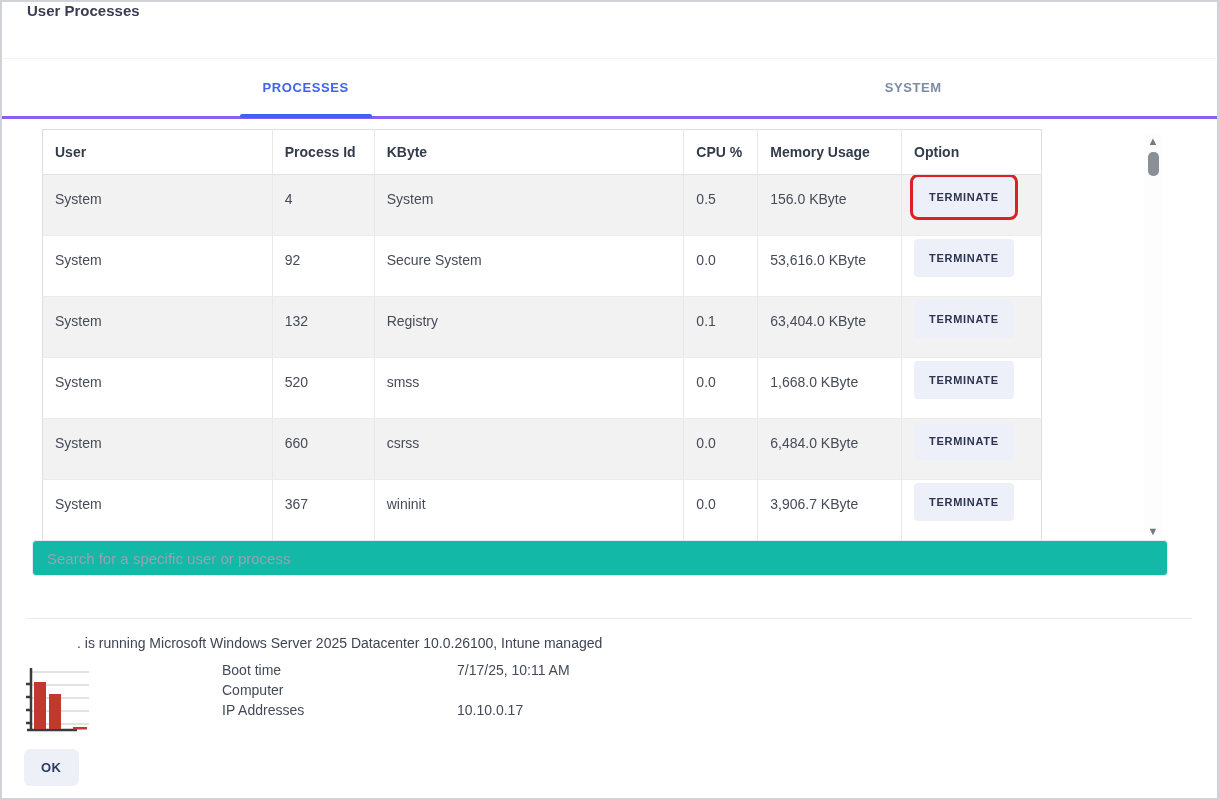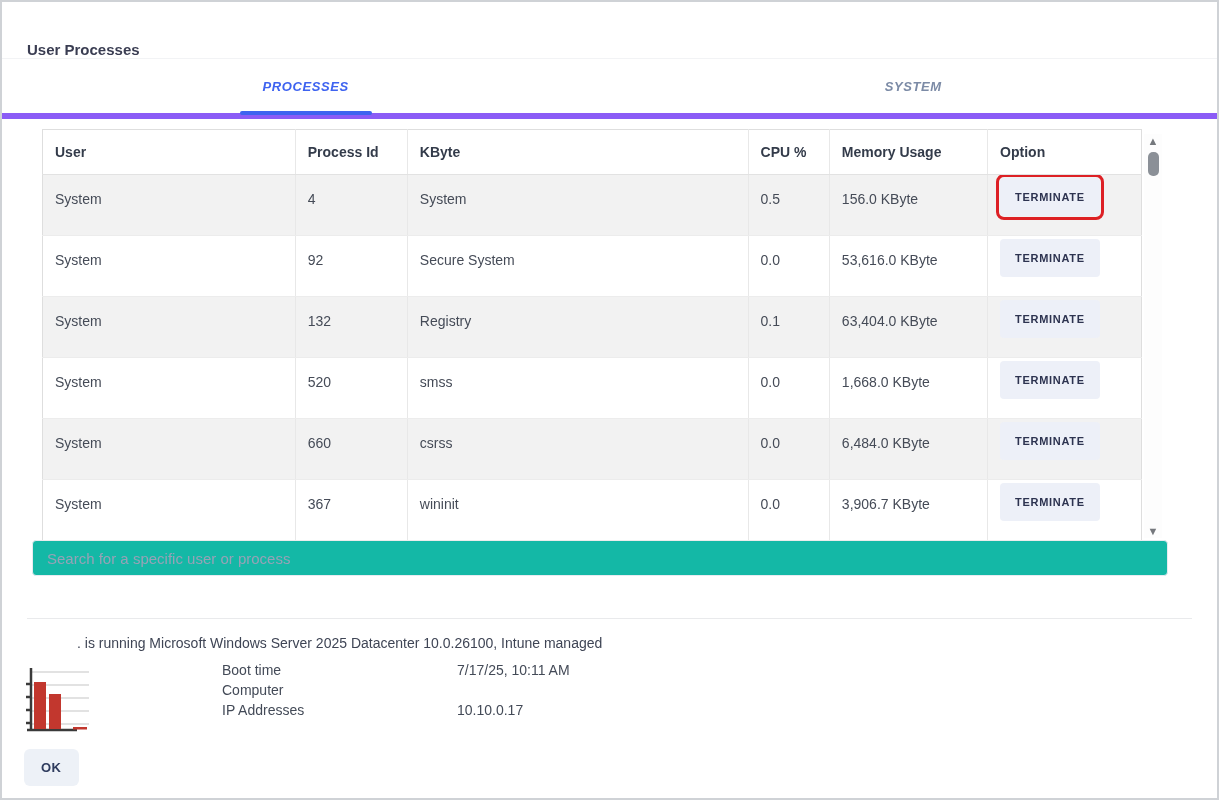--- a/index.html
+++ b/index.html
@@ -3,34 +3,34 @@
 <meta charset="utf-8">
 <style>
   * { margin:0; padding:0; box-sizing:border-box; }
   html,body { background:#e8e8e8; font-family:"Liberation Sans", sans-serif; }
   .window {
     width:1219px; height:800px; background:#fff;
     border:2px solid #cfd2d6; position:relative; overflow:hidden;
     color: var(--text-dark, #3d4354);
   }
   
-  .title-bar { height:57px; display:flex; align-items:flex-end; padding:0 25px;
+  .title-bar { height:57px; display:flex; align-items:flex-start; padding:0 25px;
     border-bottom:1px solid #f2f3f5; }
   .title-bar h1 { font-size:15px; font-weight:bold; color:#3a3d52; }
   
-  .tab-bar { height:60px; display:flex; border-bottom:6px solid #8b5cf6;font-style:italic; }
+  .tab-bar { height:60px; display:flex; border-bottom:3px solid #8b5cf6; }
   .tab { width:50%; display:flex; align-items:center; justify-content:center;
     position:relative; cursor:pointer; font-size:13px; font-weight:bold;
     letter-spacing:0.6px; color: var(--inactive-tab, #7c8ba6); }
   .tab.active { color: var(--accent-blue, #3e63f0); }
   .tab-underline { position:absolute; bottom:-2px; left:50%; transform:translateX(-50%);
     width:132px; height:4px; border-radius:2px; background: var(--accent-blue, #3e63f0); }
   
   .table-zone { margin:10px 55px 0 40px; position:relative; }
-  table { width:1100px; border-collapse:collapse; border:1px solid #dedede;
+  table { width:1000px; border-collapse:collapse; border:1px solid #dedede;
     font-size:14px; table-layout:fixed; }
   th { height:45px; padding:0 12px; text-align:left; vertical-align:middle;
     font-size:14px; font-weight:bold; color:#333b4a; background:#fff;
     border-bottom:1px solid #e2e2e2; border-left:1px solid #e8e8e8; }
   th:first-child { border-left:none; }
   td { height:61px; padding:16px 12px; vertical-align:top; color:#454b57;
     border-bottom:1px solid #ececec; border-left:1px solid #e8e8e8;
     overflow:hidden; white-space:nowrap; }
   td:first-child { border-left:none; }
   tr.alt td { background: var(--row-alt-bg, #f2f2f2); }

